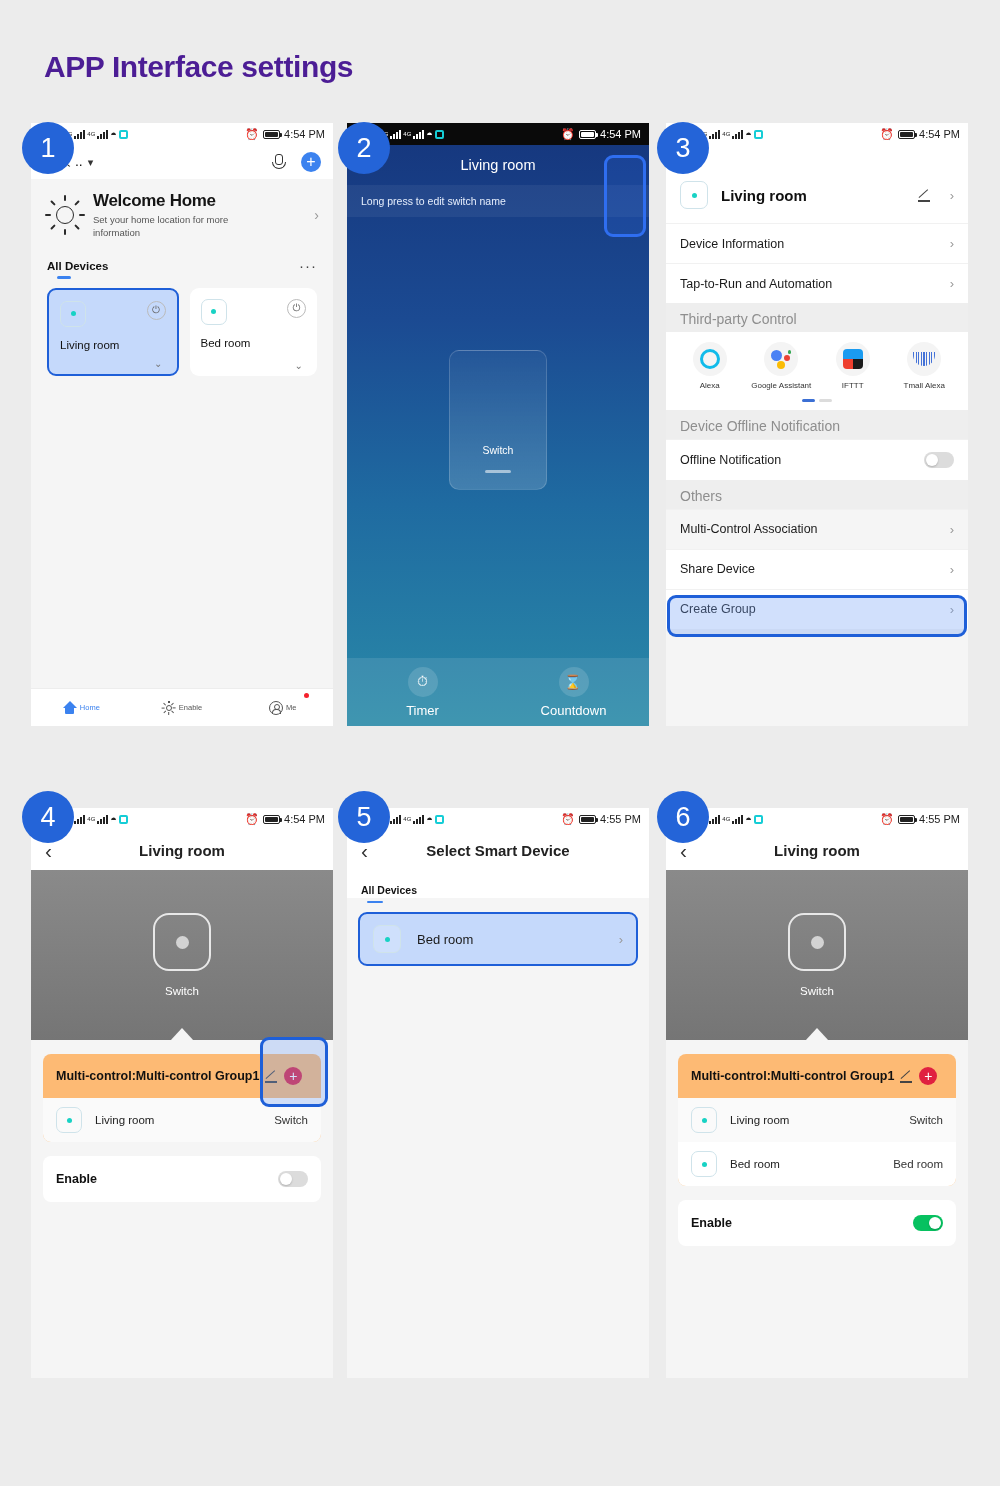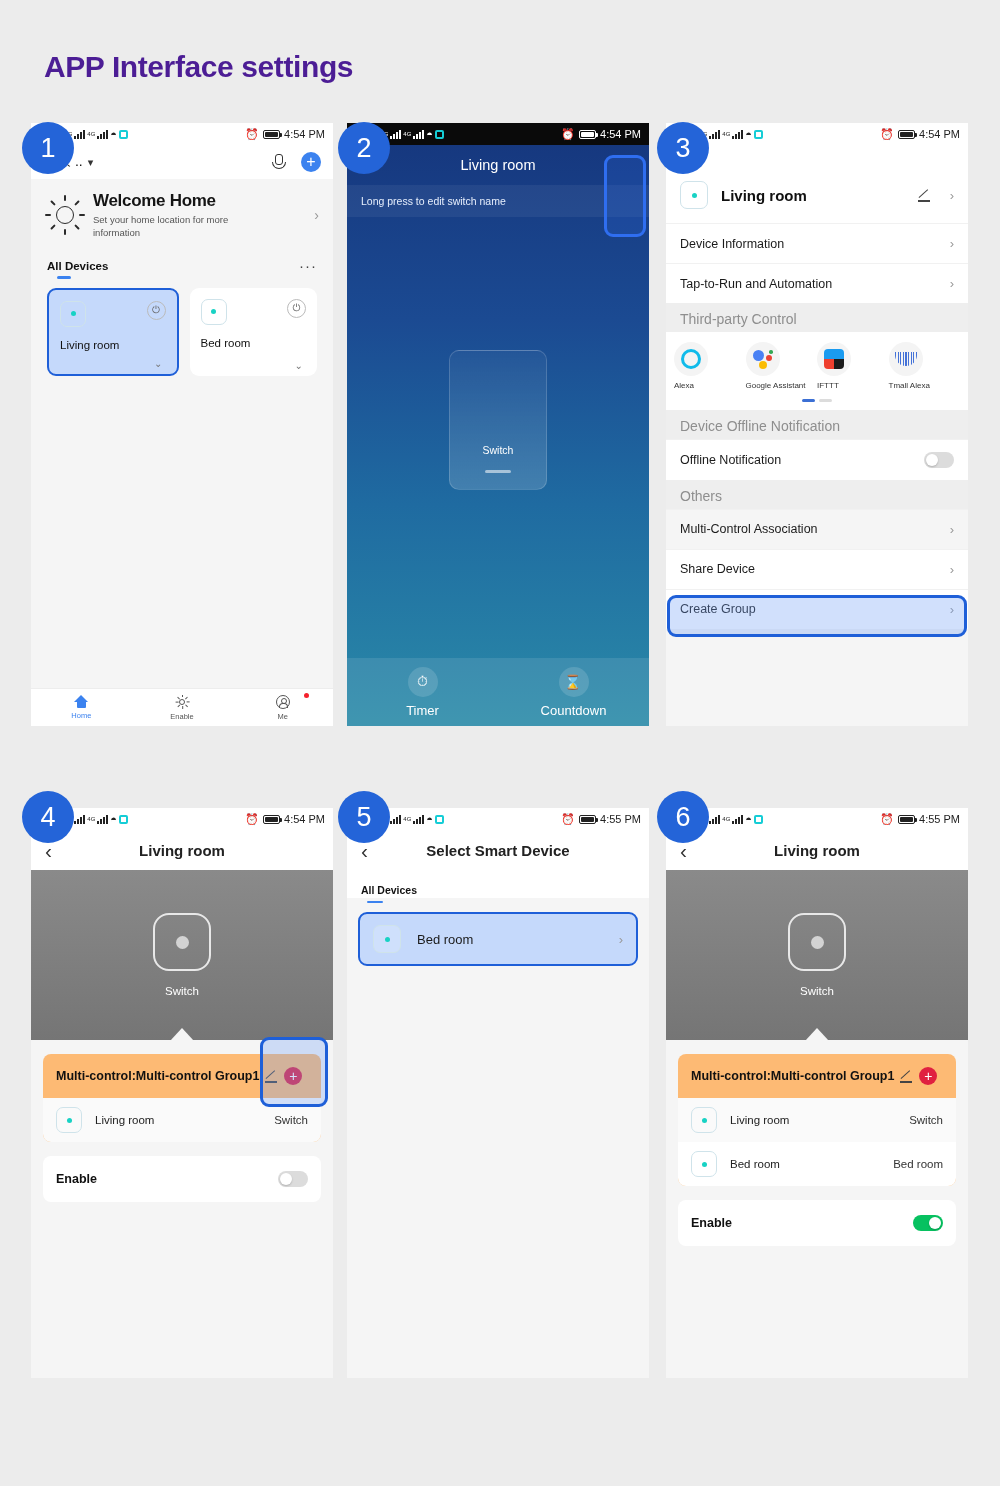--- a/index.html
+++ b/index.html
@@ -122,21 +122,21 @@
   .devtile .dot{width:5px;height:5px;border-radius:50%;background:#18d2c4;}
   .devcard.sel .devtile{background:#c5d9fb;}
   .pwr{position:absolute;right:11px;top:11px;width:19px;height:19px;border-radius:50%;
     border:1px solid #bbb;display:flex;align-items:center;justify-content:center;
     font-size:10px;color:#666;}
   .devname{font-size:11.5px;color:#111;margin-top:12px;}
   .devchev{position:absolute;right:14px;bottom:5px;color:#777;font-size:10px;}
 
   .tabbar{position:absolute;left:0;right:0;bottom:0;height:38px;background:#fff;
     border-top:1px solid #ededed;display:flex;}
-  .tab{flex:1;display:flex;flex-direction:column;align-items:center;justify-content:center;
+  .tab{flex:1;display:flex;flex-direction:row;align-items:center;justify-content:center;
     gap:3px;font-size:7.5px;color:#555;position:relative;}
   .tab.on{color:#3b82ef;}
   .ic-home{width:14px;height:13px;position:relative;}
   .ic-home::before{content:'';position:absolute;left:0;top:0;border-left:7px solid transparent;
     border-right:7px solid transparent;border-bottom:7px solid #3b82ef;}
   .ic-home::after{content:'';position:absolute;left:2.5px;top:6px;width:9px;height:7px;
     background:#3b82ef;border-radius:0 0 1px 1px;}
   .ic-sun{width:14px;height:14px;position:relative;}
   .ic-sun .c{position:absolute;left:4px;top:4px;width:6px;height:6px;border:1.2px solid #555;border-radius:50%;}
   .ic-sun i{position:absolute;left:6.6px;top:0;width:1.2px;height:2.6px;background:#555;
@@ -181,21 +181,21 @@
   .pen{display:inline-block;width:13px;height:13px;position:relative;}
   .pen::before{content:'';position:absolute;left:1px;top:8px;width:12px;height:1.4px;
     background:#444;transform:rotate(-42deg);transform-origin:left;}
   .pen::after{content:'';position:absolute;left:0px;bottom:0px;width:12px;height:1.4px;background:#444;}
   .chevg{color:#9a9a9a;font-size:13px;font-weight:300;margin-left:6px;}
   .row{background:#fff;display:flex;align-items:center;padding:12px 14px;font-size:12.5px;
     color:#1b1b1b;border-top:1px solid #f1f1f1;}
   .row .chevg{margin-left:auto;}
   .sect{background:#eeeeee;padding:8px 14px 5px;font-size:14px;color:#8e8e8e;}
   .tp{background:#fff;padding:10px 8px 4px;display:flex;}
-  .tpi{flex:1;display:flex;flex-direction:column;align-items:flex-start;gap:5px;}
+  .tpi{flex:1;display:flex;flex-direction:column;align-items:center;gap:5px;}
   .tpi .bub{width:34px;height:34px;border-radius:50%;background:#f4f4f4;
     display:flex;align-items:center;justify-content:center;}
   .tpi span{font-size:8px;color:#333;text-align:center;line-height:1.25;}
   .alexa{width:20px;height:20px;border:3px solid #11bbea;border-radius:50%;}
   .ga{width:20px;height:20px;position:relative;}
   .ga .b{position:absolute;left:0;top:1px;width:11px;height:11px;border-radius:50%;background:#4a81f4;}
   .ga .r{position:absolute;right:1px;top:6px;width:6px;height:6px;border-radius:50%;background:#ea4335;}
   .ga .y{position:absolute;left:6px;bottom:0;width:8px;height:8px;border-radius:50%;background:#fbbc05;}
   .ga .g{position:absolute;right:0;top:1px;width:3.5px;height:3.5px;border-radius:50%;background:#34a853;}
   .ifttt{width:20px;height:20px;border-radius:4px;overflow:hidden;display:grid;

